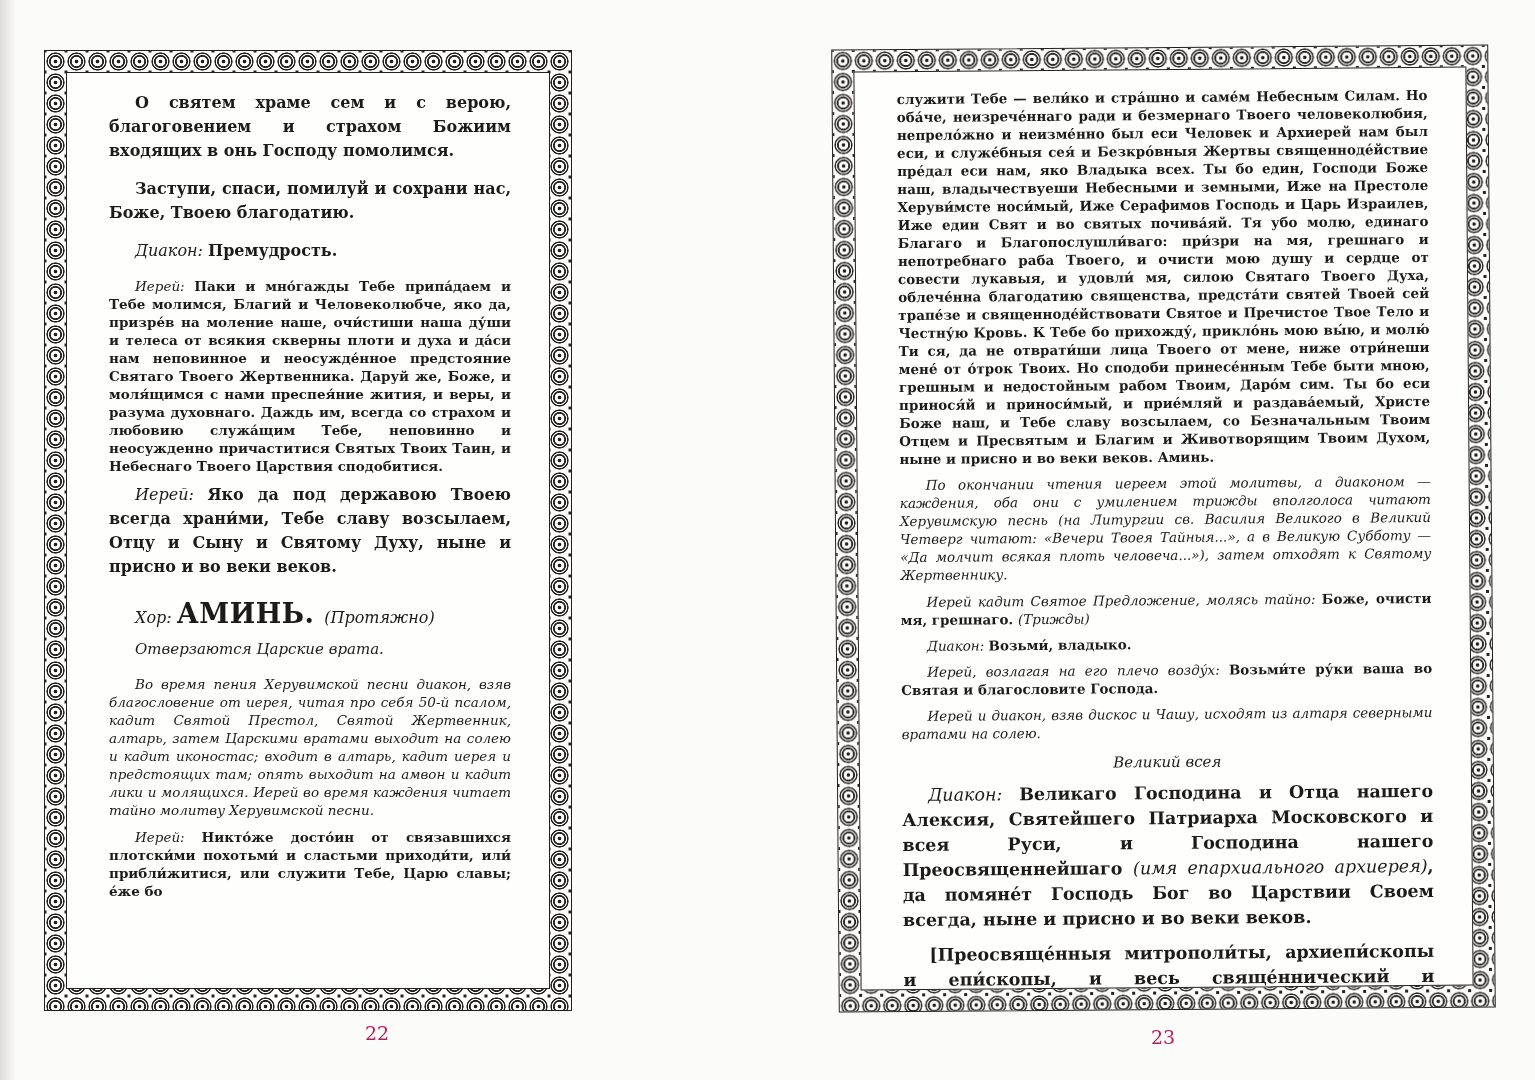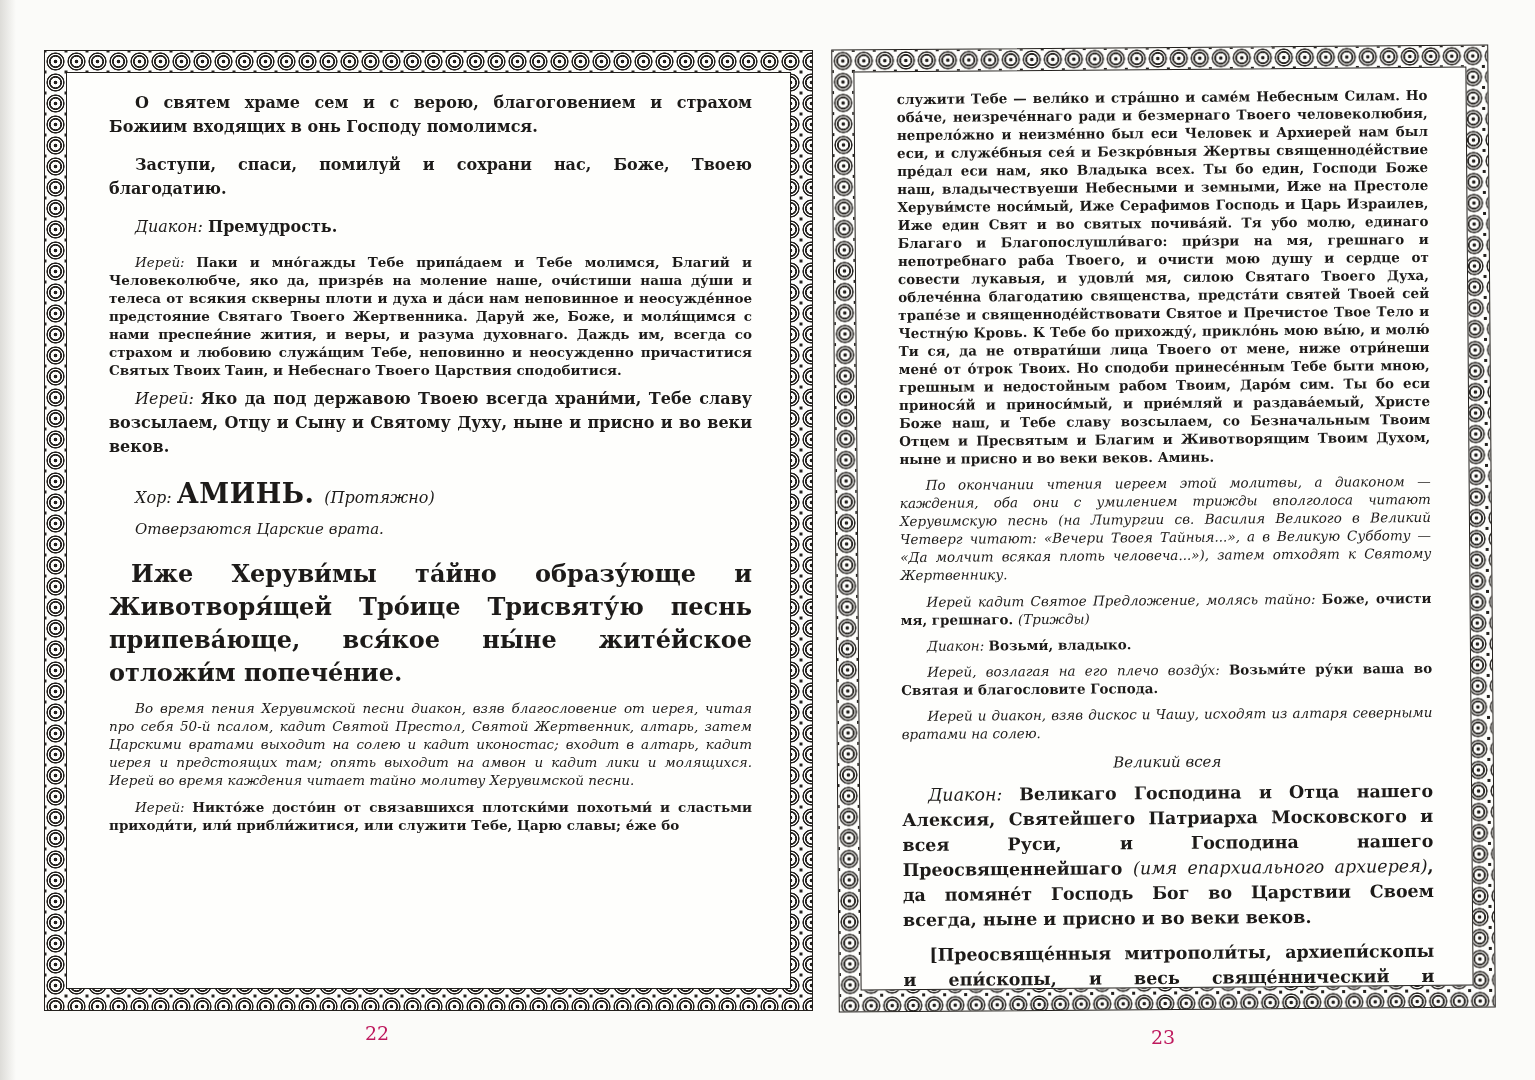--- a/index.html
+++ b/index.html
@@ -23,21 +23,21 @@
     padding:21px;
     background-color:#fdfdfb;
     background-image:
       radial-gradient(circle, #23201d 1.6px, rgba(0,0,0,0) 2.1px),
       radial-gradient(circle, rgba(0,0,0,0) 4.6px, #23201d 5.1px, #23201d 6.2px, rgba(0,0,0,0) 6.8px),
       radial-gradient(circle, #23201d 1.4px, rgba(0,0,0,0) 1.9px),
       radial-gradient(circle, rgba(0,0,0,0) 7.4px, #23201d 7.9px, #23201d 8.8px, rgba(0,0,0,0) 9.3px);
     background-size:21px 21px,21px 21px,21px 21px,21px 21px;
     background-position:0 0,0 0,10.5px 10.5px,0 0;
   }
-  .page.left{left:44px;top:50px;width:769px;height:961px;}
+  .page.left{left:44px;top:50px;width:528px;height:961px;}
   .page.right{left:835px;top:47px;width:657px;height:963px;transform:rotate(-0.45deg);}
   .sheet{
     box-sizing:border-box;
     width:100%;height:100%;
     background:#fefefc;
     border:1.5px solid #23201d;
     padding:18px 38px 12px 42px;
     display:flex;flex-direction:column;
     overflow:hidden;
     text-align:justify;
@@ -71,21 +71,20 @@
 
   <div class="page left">
     <div class="sheet" id="sheet-left">
         <p class="p t-plain"><span class="seg-t">О святем храме сем и с верою, благоговением и страхом Божиим входящих в онь Господу помолимся.</span></p>
         <p class="p t-plain"><span class="seg-t">Заступи, спаси, помилуй и сохрани нас, Боже, Твоею благодатию.</span></p>
         <p class="p t-plain"><span class="seg-lead">Диакон: </span><span class="seg-t">Премудрость.</span></p>
         <p class="p t-small"><span class="seg-lead">Иерей: </span><span class="seg-t">Паки и мно́гажды Тебе припа́даем и Тебе молимся, Благий и Человеколюбче, яко да, призре́в на моление наше, очи́стиши наша ду́ши и телеса от всякия скверны плоти и духа и да́си нам неповинное и неосужде́нное предстояние Святаго Твоего Жертвенника. Даруй же, Боже, и моля́щимся с нами преспея́ние жития, и веры, и разума духовнаго. Даждь им, всегда со страхом и любовию служа́щим Тебе, неповинно и неосужденно причаститися Святых Твоих Таин, и Небеснаго Твоего Царствия сподобитися.</span></p>
         <p class="p t-plain"><span class="seg-lead">Иерей: </span><span class="seg-t">Яко да под державою Твоею всегда храни́ми, Тебе славу возсылаем, Отцу и Сыну и Святому Духу, ныне и присно и во веки веков.</span></p>
         <p class="p t-choir"><span class="seg-lead">Хор: </span><span class="seg-amin">Аминь. </span><span class="seg-it">(Протяжно)</span></p>
         <p class="p t-rubric-line"><span class="seg-t">Отверзаются Царские врата.</span></p>
-        <p class="p t-hymn"><span class="seg-t">Иже Херуви́мы та́йно образу́юще и Животворя́щей Тро́ице Трисвяту́ю песнь припева́юще, вся́кое ны́не жите́йское отложи́м попече́ние.</span></p>
         <p class="p t-rubric"><span class="seg-t">Во время пения Херувимской песни диакон, взяв благословение от иерея, читая про себя 50-й псалом, кадит Святой Престол, Святой Жертвенник, алтарь, затем Царскими вратами выходит на солею и кадит иконостас; входит в алтарь, кадит иерея и предстоящих там; опять выходит на амвон и кадит лики и молящихся. Иерей во время каждения читает тайно молитву Херувимской песни.</span></p>
         <p class="p t-small"><span class="seg-lead">Иерей: </span><span class="seg-t">Никто́же досто́ин от связавшихся плотски́ми похотьми́ и сластьми приходи́ти, или́ прибли́житися, или служити Тебе, Царю славы; е́же бо</span></p>
       </div>
   </div>
 
   <div class="page right">
     <div class="sheet" id="sheet-right">
         <p class="p t-small ni"><span class="seg-t">служити Тебе — вели́ко и стра́шно и саме́м Небесным Силам. Но оба́че, неизрече́ннаго ради и безмернаго Твоего человеколюбия, непрело́жно и неизме́нно был еси Человек и Архиерей нам был еси, и служе́бныя сея́ и Безкро́вныя Жертвы священноде́йствие пре́дал еси нам, яко Владыка всех. Ты бо един, Господи Боже наш, владычествуеши Небесными и земными, Иже на Престоле Херуви́мсте носи́мый, Иже Серафимов Господь и Царь Израилев, Иже един Свят и во святых почива́яй. Тя убо молю, единаго Благаго и Благопослушли́ваго: при́зри на мя, грешнаго и непотребнаго раба Твоего, и очисти мою душу и сердце от совести лукавыя, и удовли́ мя, силою Святаго Твоего Духа, облече́нна благодатию священства, предста́ти святей Твоей сей трапе́зе и священноде́йствовати Святое и Пречистое Твое Тело и Честну́ю Кровь. К Тебе бо прихожду́, прикло́нь мою вы́ю, и молю́ Ти ся, да не отврати́ши лица Твоего от мене, ниже отри́неши мене́ от о́трок Твоих. Но сподоби принесе́нным Тебе быти мною, грешным и недостойным рабом Твоим, Даро́м сим. Ты бо еси принося́й и приноси́мый, и прие́мляй и раздава́емый, Христе Боже наш, и Тебе славу возсылаем, со Безначальным Твоим Отцем и Пресвятым и Благим и Животворящим Твоим Духом, ныне и присно и во веки веков. Аминь.</span></p>
         <p class="p t-rubric"><span class="seg-t">По окончании чтения иереем этой молитвы, а диаконом — каждения, оба они с умилением трижды вполголоса читают Херувимскую песнь (на Литургии св. Василия Великого в Великий Четверг читают: «Вечери Твоея Тайныя...», а в Великую Субботу — «Да молчит всякая плоть человеча...»), затем отходят к Святому Жертвеннику.</span></p>
         <p class="p t-small"><span class="seg-lead">Иерей кадит Святое Предложение, молясь тайно: </span><span class="seg-t">Боже, очисти мя, грешнаго. </span><span class="seg-it">(Трижды)</span></p>

